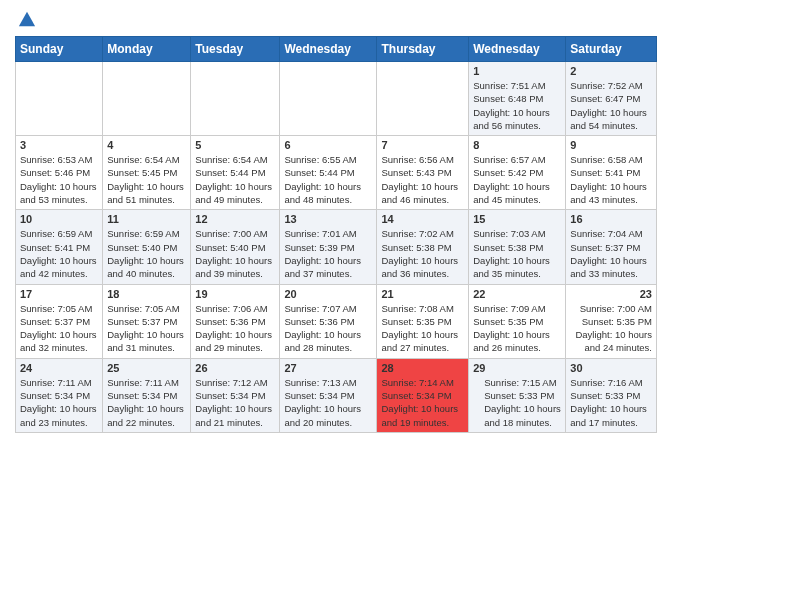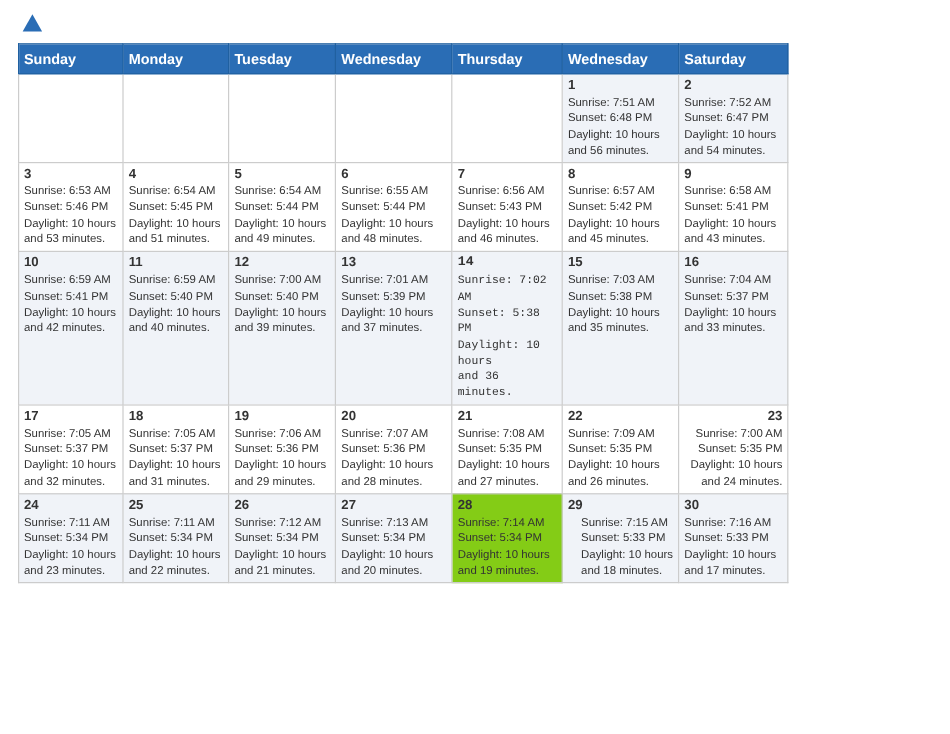--- a/index.html
+++ b/index.html
@@ -232,21 +232,21 @@
 Daylight: 10 hours
 and 39 minutes.</div>
           </td>
           <td style="background: rgb(240, 243, 248);">
             <span class="day-num">13</span>
             <div class="day-info" style="white-space: pre-line;">Sunrise: 7:01 AM
 Sunset: 5:39 PM
 Daylight: 10 hours
 and 37 minutes.</div>
           </td>
-          <td style="background: rgb(240, 243, 248); font-family: Liberation Mono, monospace;">
+          <td style="background: rgb(240, 243, 248);">
             <span class="day-num">14</span>
             <div class="day-info" style="white-space: pre-line;">Sunrise: 7:02 AM
 Sunset: 5:38 PM
 Daylight: 10 hours
 and 36 minutes.</div>
           </td>
           <td style="background: rgb(240, 243, 248);">
             <span class="day-num">15</span>
             <div class="day-info" style="white-space: pre-line;">Sunrise: 7:03 AM
 Sunset: 5:38 PM
@@ -334,21 +334,21 @@
 Daylight: 10 hours
 and 21 minutes.</div>
           </td>
           <td style="background: rgb(240, 243, 248);">
             <span class="day-num">27</span>
             <div class="day-info" style="white-space: pre-line;">Sunrise: 7:13 AM
 Sunset: 5:34 PM
 Daylight: 10 hours
 and 20 minutes.</div>
           </td>
-          <td style="background: #84cc16;">
+          <td style="background: #ef4444;">
             <span class="day-num">28</span>
             <div class="day-info" style="white-space: pre-line;">Sunrise: 7:14 AM
 Sunset: 5:34 PM
 Daylight: 10 hours
 and 19 minutes.</div>
           </td>
           <td style="background: rgb(240, 243, 248);">
             <span class="day-num">29</span>
             <div class="day-info" style="white-space: pre-line; margin-left: 11px;">Sunrise: 7:15 AM
 Sunset: 5:33 PM

